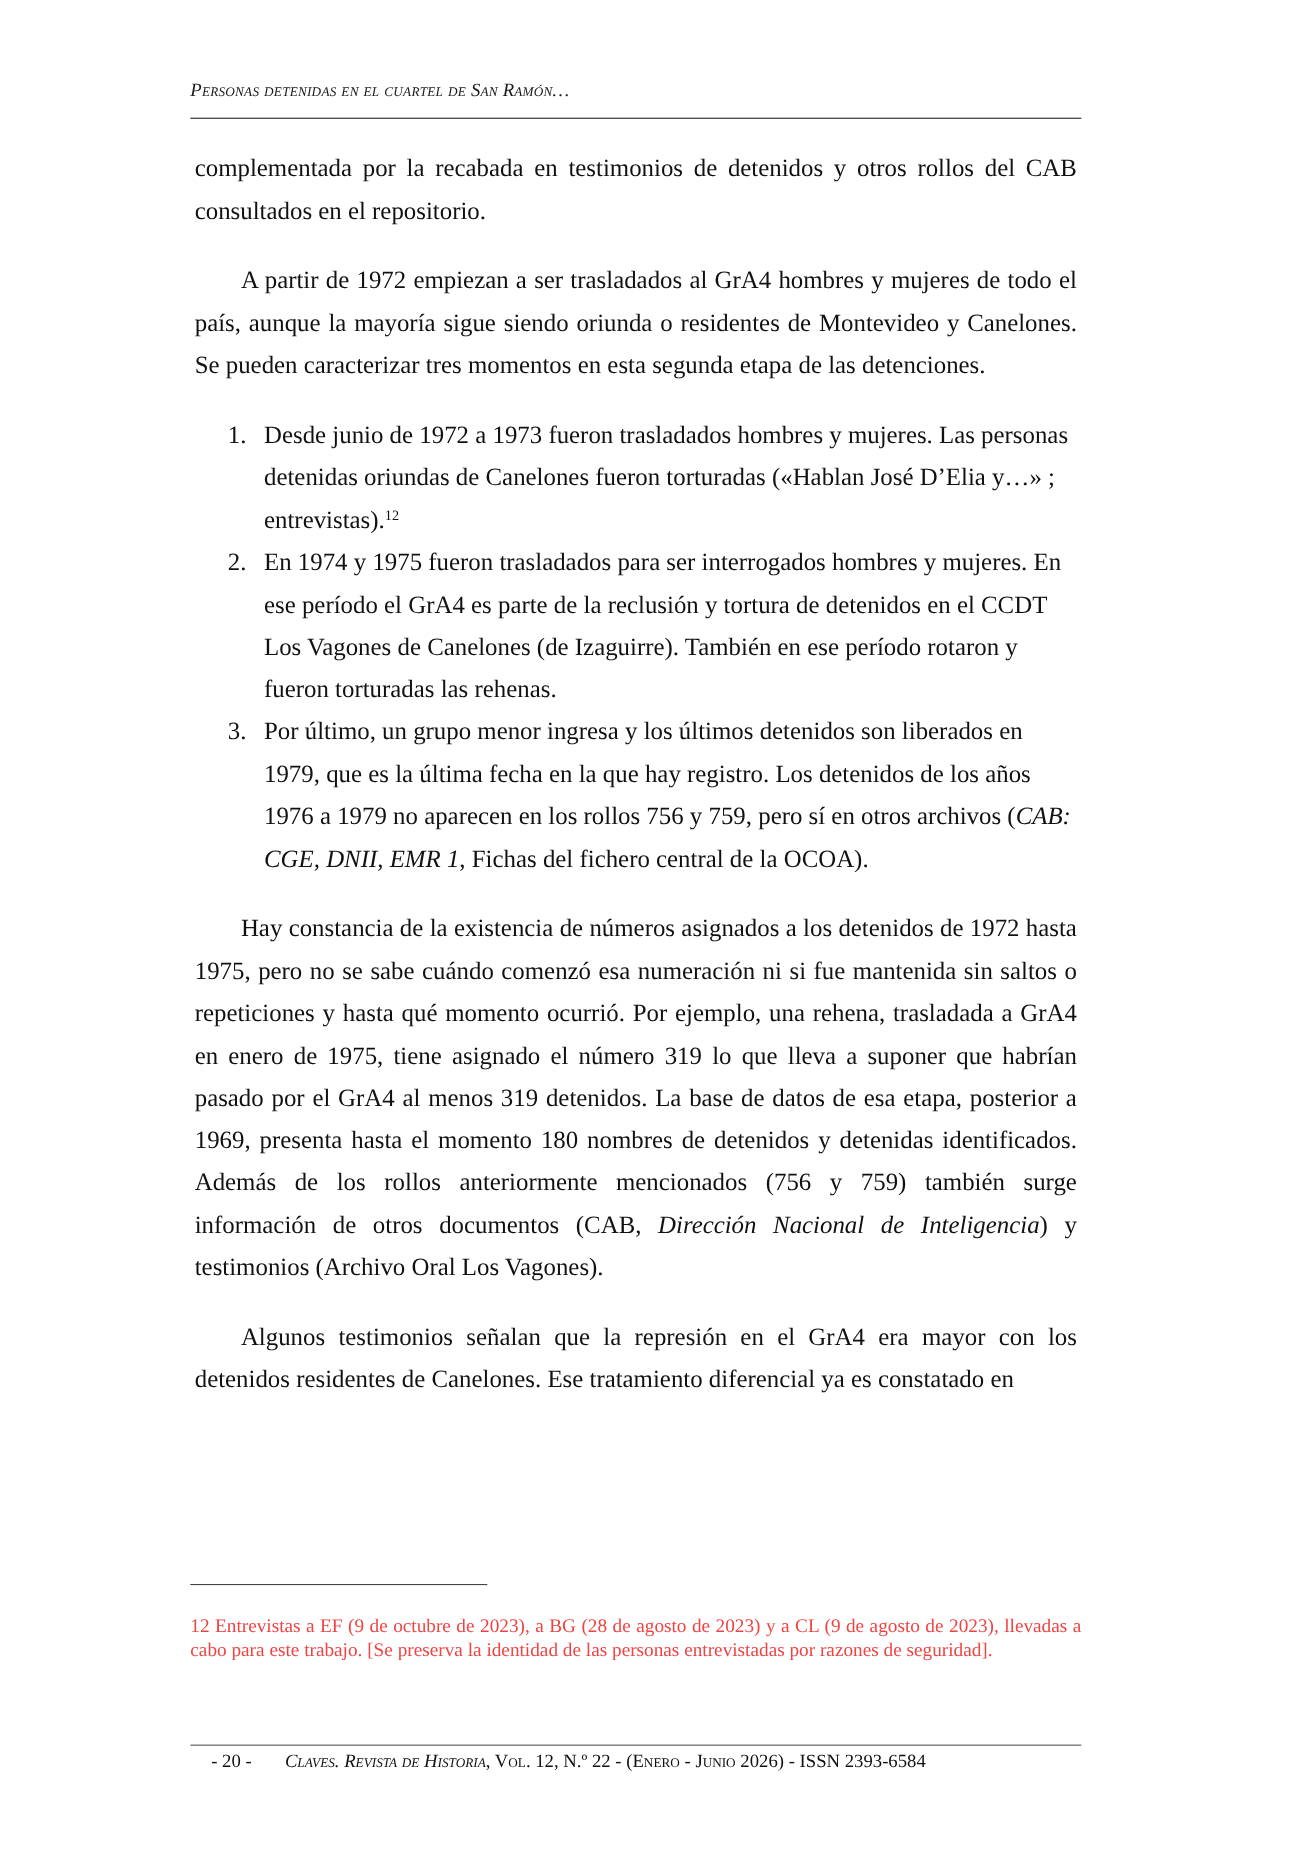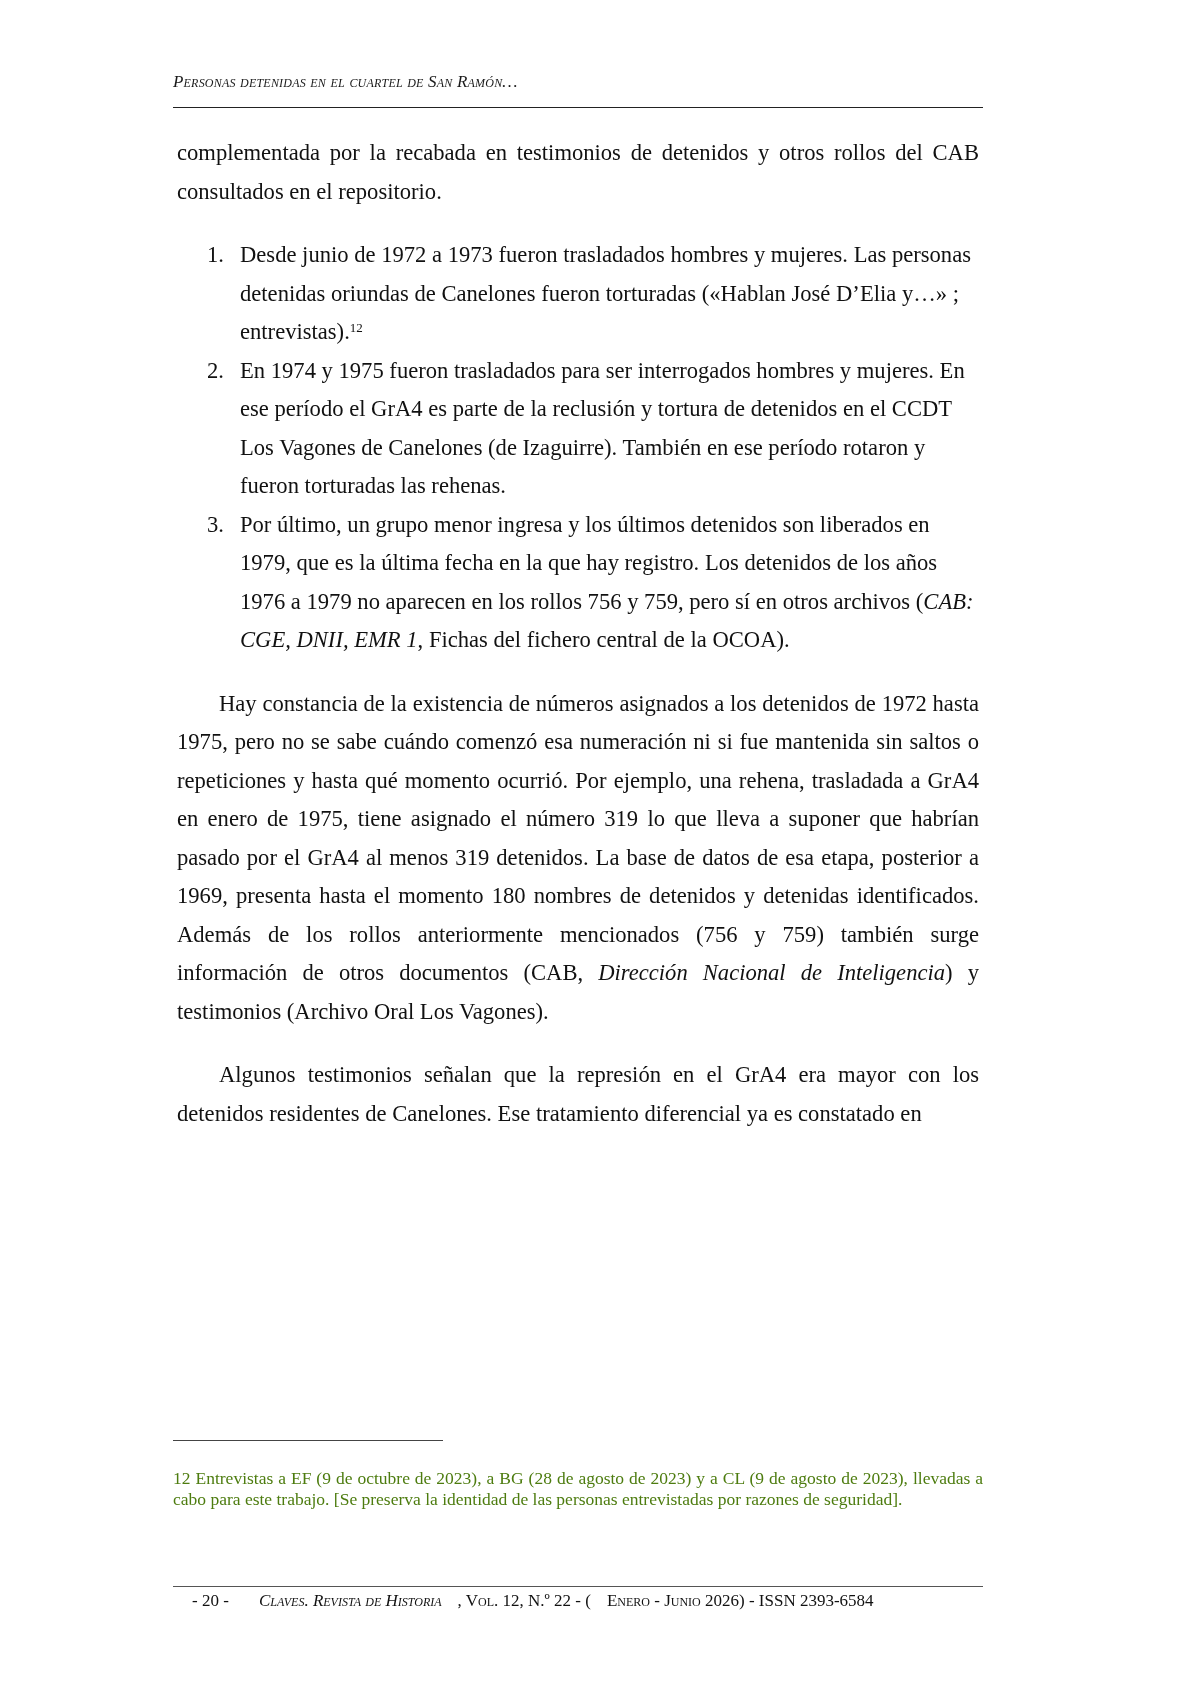--- a/index.html
+++ b/index.html
@@ -92,21 +92,21 @@
     }
     .footnote {
       position: absolute;
       left: 173px;
       top: 1468px;
       width: 810px;
       font-family: "Liberation Serif", serif;
       font-size: 17.5px;
       line-height: 20.5px;
       text-align: justify;
-      color: #4d7c0f;
+      color: #ef4444;
     }
     .footnote p { margin: 0; }
     .foot-rule {
       position: absolute;
       left: 173px;
       top: 1586px;
       width: 810px;
       height: 0;
       border-top: 1.6px solid #555;
     }
@@ -124,34 +124,34 @@
       display: inline-block;
       width: 67px;
       margin-left: 19px;
     }
     .footer .journal-title {
       font-style: italic;
       font-variant: small-caps;
     }
     .footer .sc {
       font-variant: small-caps;
-      margin-left: 16px;
     }
     em { font-style: italic; }
   </style>
 </head>
 <body>
 
 <div class="page">
 
   <div class="running-head">Personas detenidas en el cuartel de San Ramón…</div>
   <div class="head-rule"></div>
 
   <div class="body-text">
     <p class="first">complementada por la recabada en testimonios de detenidos y otros rollos del CAB consultados en el repositorio.</p>
+    <p class="indent">A partir de 1972 empiezan a ser trasladados al GrA4 hombres y mujeres de todo el país, aunque la mayoría sigue siendo oriunda o residentes de Montevideo y Canelones. Se pueden caracterizar tres momentos en esta segunda etapa de las detenciones.</p>
 
     <ol>
       <li>
         <span class="num">1.</span>
         <span>Desde junio de 1972 a 1973 fueron trasladados hombres y mujeres. Las personas detenidas oriundas de Canelones fueron torturadas («Hablan José D’Elia y…» ; entrevistas).</span><sup>12</sup>
       </li>
       <li>
         <span class="num">2.</span>
         <span>En 1974 y 1975 fueron trasladados para ser interrogados hombres y mujeres. En ese período el GrA4 es parte de la reclusión y tortura de detenidos en el CCDT Los Vagones de Canelones (de Izaguirre). También en ese período rotaron y fueron torturadas las rehenas.</span>
       </li>

